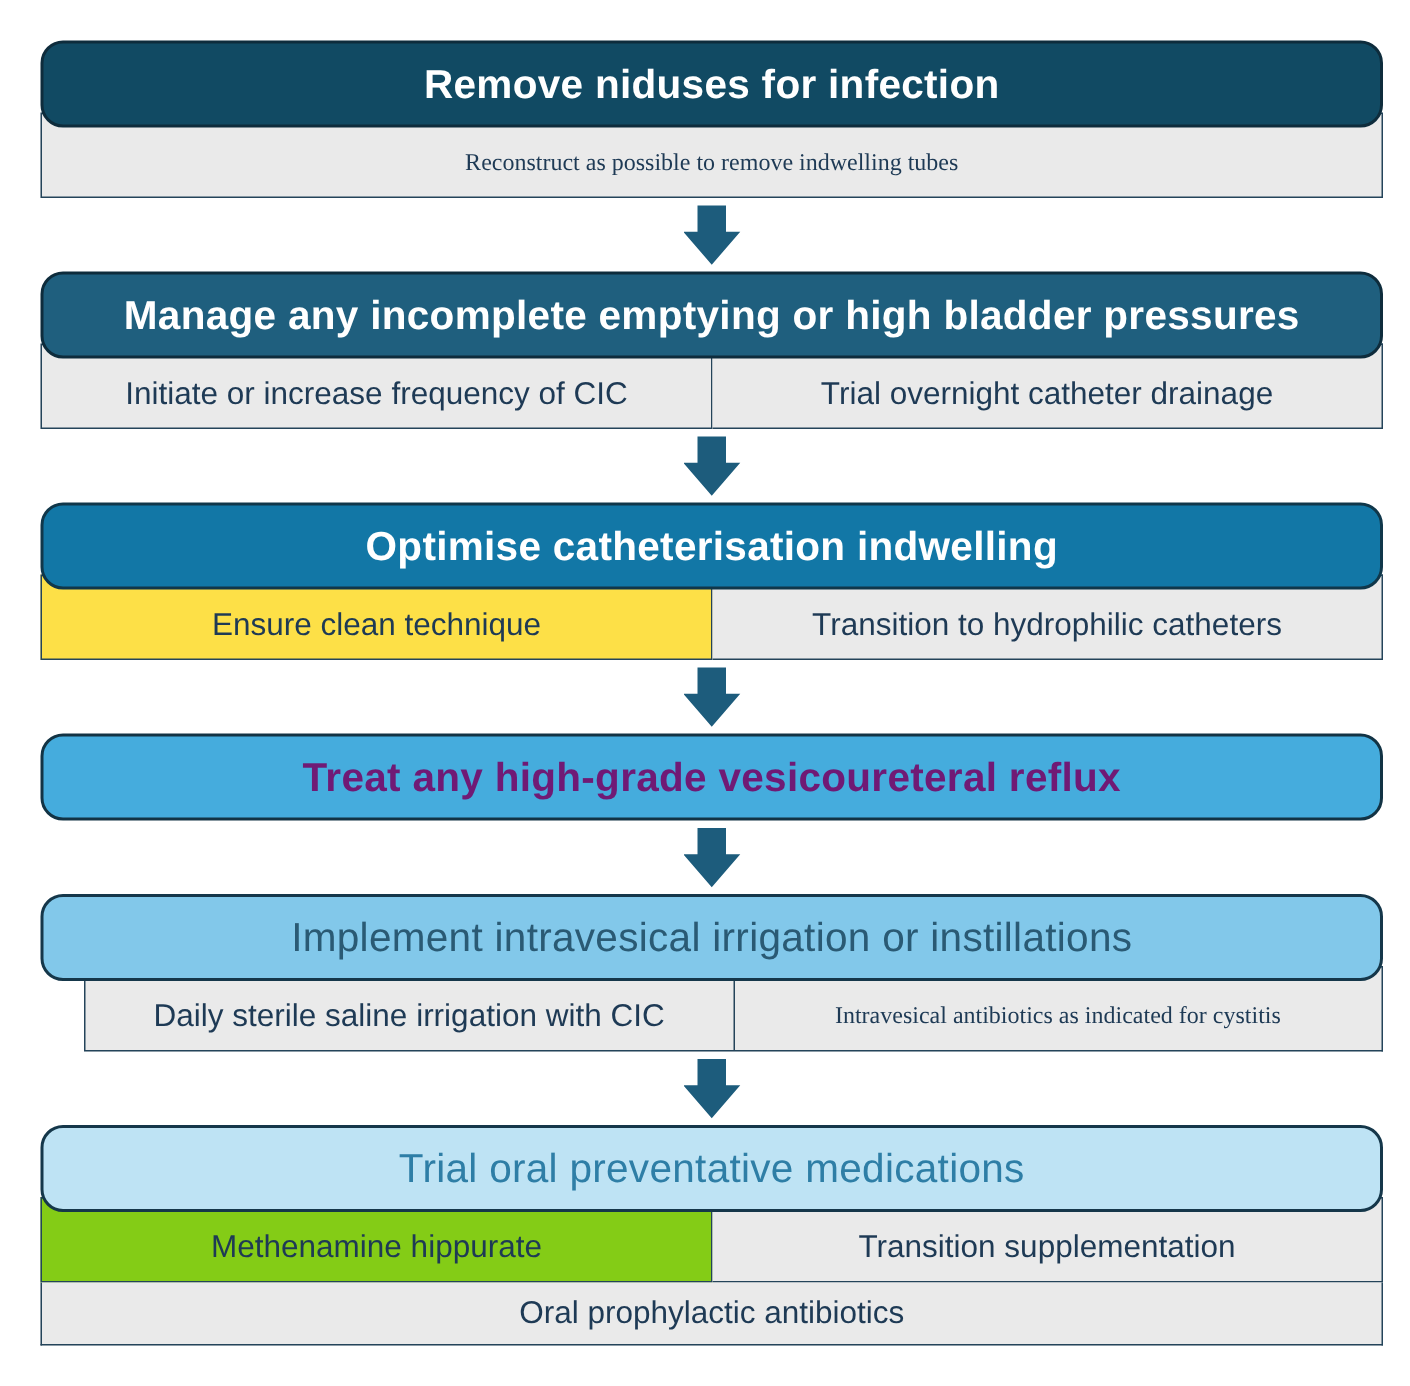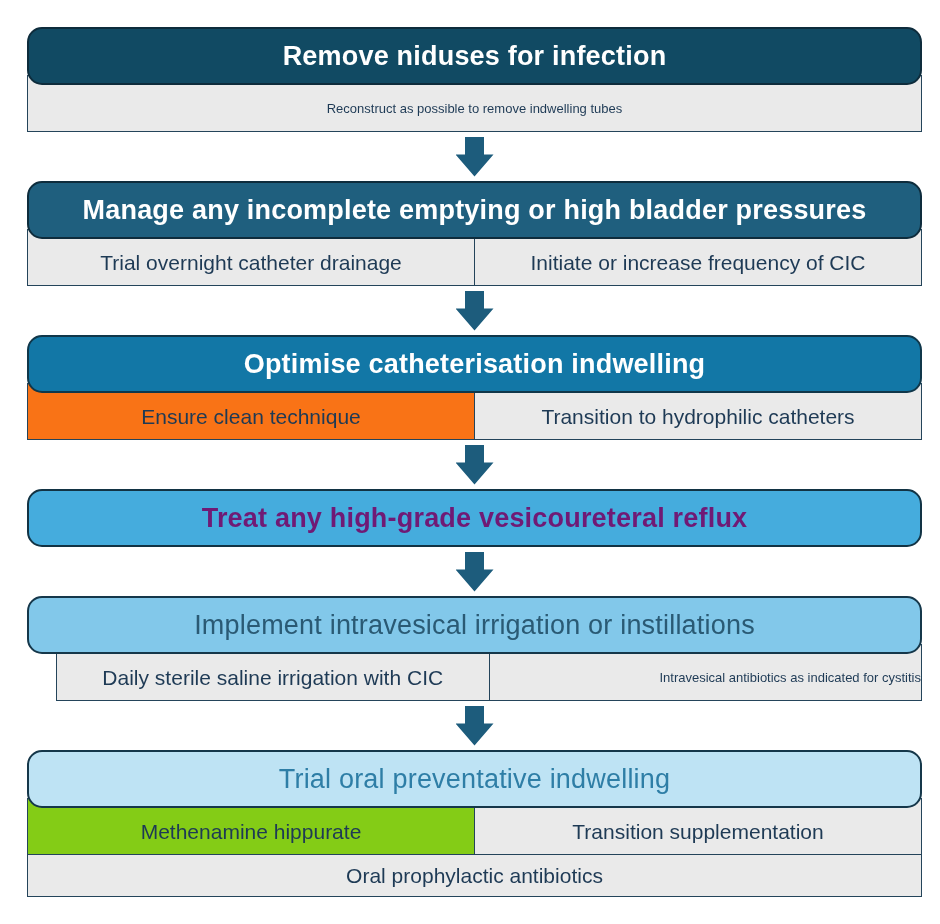--- a/index.html
+++ b/index.html
@@ -68,21 +68,22 @@
     font-size: 21px;
     color: #1e3a55;
   }
   .cells-row + .cells-row .cell {
     height: 42px;
   }
   .cell + .cell {
     border-left: 0;
   }
   .cell.small {
-    font-size: 13px;
+    font-size: 16px;
+    font-family: Liberation Serif, serif;
   }
   .arrow-zone {
     height: 49px;
     display: flex;
     align-items: center;
     justify-content: center;
   }
   .arrow {
     width: 38px;
     height: 40px;
@@ -112,41 +113,41 @@
     <div class="arrow" style="background: rgb(29, 92, 124);"></div>
   </div>
 
   <section class="stage">
     <div class="stage-header" style="background: rgb(31, 95, 126); border-color: rgb(14, 44, 60);">
       <span class="stage-title" style="color: rgb(255, 255, 255); font-weight: 700;">Manage any incomplete emptying or high bladder pressures</span>
     </div>
     <div class="stage-cells">
           <div class="cells-row">
   <div class="cell" style="background: rgb(234, 234, 234); border-color: rgb(36, 68, 90); color: rgb(30, 58, 85);">
+    <span>Initiate or increase frequency of CIC</span>
+  </div>
+
+  <div class="cell" style="background: rgb(234, 234, 234); border-color: rgb(36, 68, 90); color: rgb(30, 58, 85);">
     <span>Trial overnight catheter drainage</span>
-  </div>
-
-  <div class="cell" style="background: rgb(234, 234, 234); border-color: rgb(36, 68, 90); color: rgb(30, 58, 85);">
-    <span>Initiate or increase frequency of CIC</span>
   </div>
 </div>
         </div>
   </section>
 
   <div class="arrow-zone">
     <div class="arrow" style="background: rgb(29, 92, 124);"></div>
   </div>
 
   <section class="stage">
     <div class="stage-header" style="background: rgb(18, 119, 166); border-color: rgb(16, 55, 74);">
       <span class="stage-title" style="color: rgb(255, 255, 255); font-weight: 700;">Optimise catheterisation indwelling</span>
     </div>
     <div class="stage-cells">
           <div class="cells-row">
-  <div class="cell" style="background: #f97316; border-color: rgb(36, 68, 90); color: rgb(30, 58, 85);">
+  <div class="cell" style="background: #fde047; border-color: rgb(36, 68, 90); color: rgb(30, 58, 85);">
     <span>Ensure clean technique</span>
   </div>
 
   <div class="cell" style="background: rgb(234, 234, 234); border-color: rgb(36, 68, 90); color: rgb(30, 58, 85);">
     <span>Transition to hydrophilic catheters</span>
   </div>
 </div>
         </div>
   </section>
 
@@ -168,34 +169,34 @@
   <section class="stage">
     <div class="stage-header" style="background: rgb(130, 200, 234); border-color: rgb(21, 55, 74); align-items: center;">
       <span class="stage-title" style="color: rgb(42, 90, 116); font-weight: 400;">Implement intravesical irrigation or instillations</span>
     </div>
     <div class="stage-cells">
           <div class="cells-row">
   <div class="cell" style="background: rgb(234, 234, 234); border-color: rgb(36, 68, 90); color: rgb(30, 58, 85); margin-left: 29px;">
     <span>Daily sterile saline irrigation with CIC</span>
   </div>
 
-  <div class="cell small" style="background: rgb(234, 234, 234); border-color: rgb(36, 68, 90); color: rgb(30, 58, 85); justify-content: flex-end;">
+  <div class="cell small" style="background: rgb(234, 234, 234); border-color: rgb(36, 68, 90); color: rgb(30, 58, 85);">
     <span>Intravesical antibiotics as indicated for cystitis</span>
   </div>
 </div>
         </div>
   </section>
 
   <div class="arrow-zone">
     <div class="arrow" style="background: rgb(29, 92, 124);"></div>
   </div>
 
   <section class="stage">
     <div class="stage-header" style="background: rgb(190, 227, 244); border-color: rgb(21, 55, 74);">
-      <span class="stage-title" style="color: rgb(46, 126, 166); font-weight: 400;">Trial oral preventative indwelling</span>
+      <span class="stage-title" style="color: rgb(46, 126, 166); font-weight: 400;">Trial oral preventative medications</span>
     </div>
     <div class="stage-cells">
           <div class="cells-row">
   <div class="cell" style="background: #84cc16; border-color: rgb(36, 68, 90); color: rgb(30, 58, 85);">
     <span>Methenamine hippurate</span>
   </div>
 
   <div class="cell" style="background: rgb(234, 234, 234); border-color: rgb(36, 68, 90); color: rgb(30, 58, 85);">
     <span>Transition supplementation</span>
   </div>

